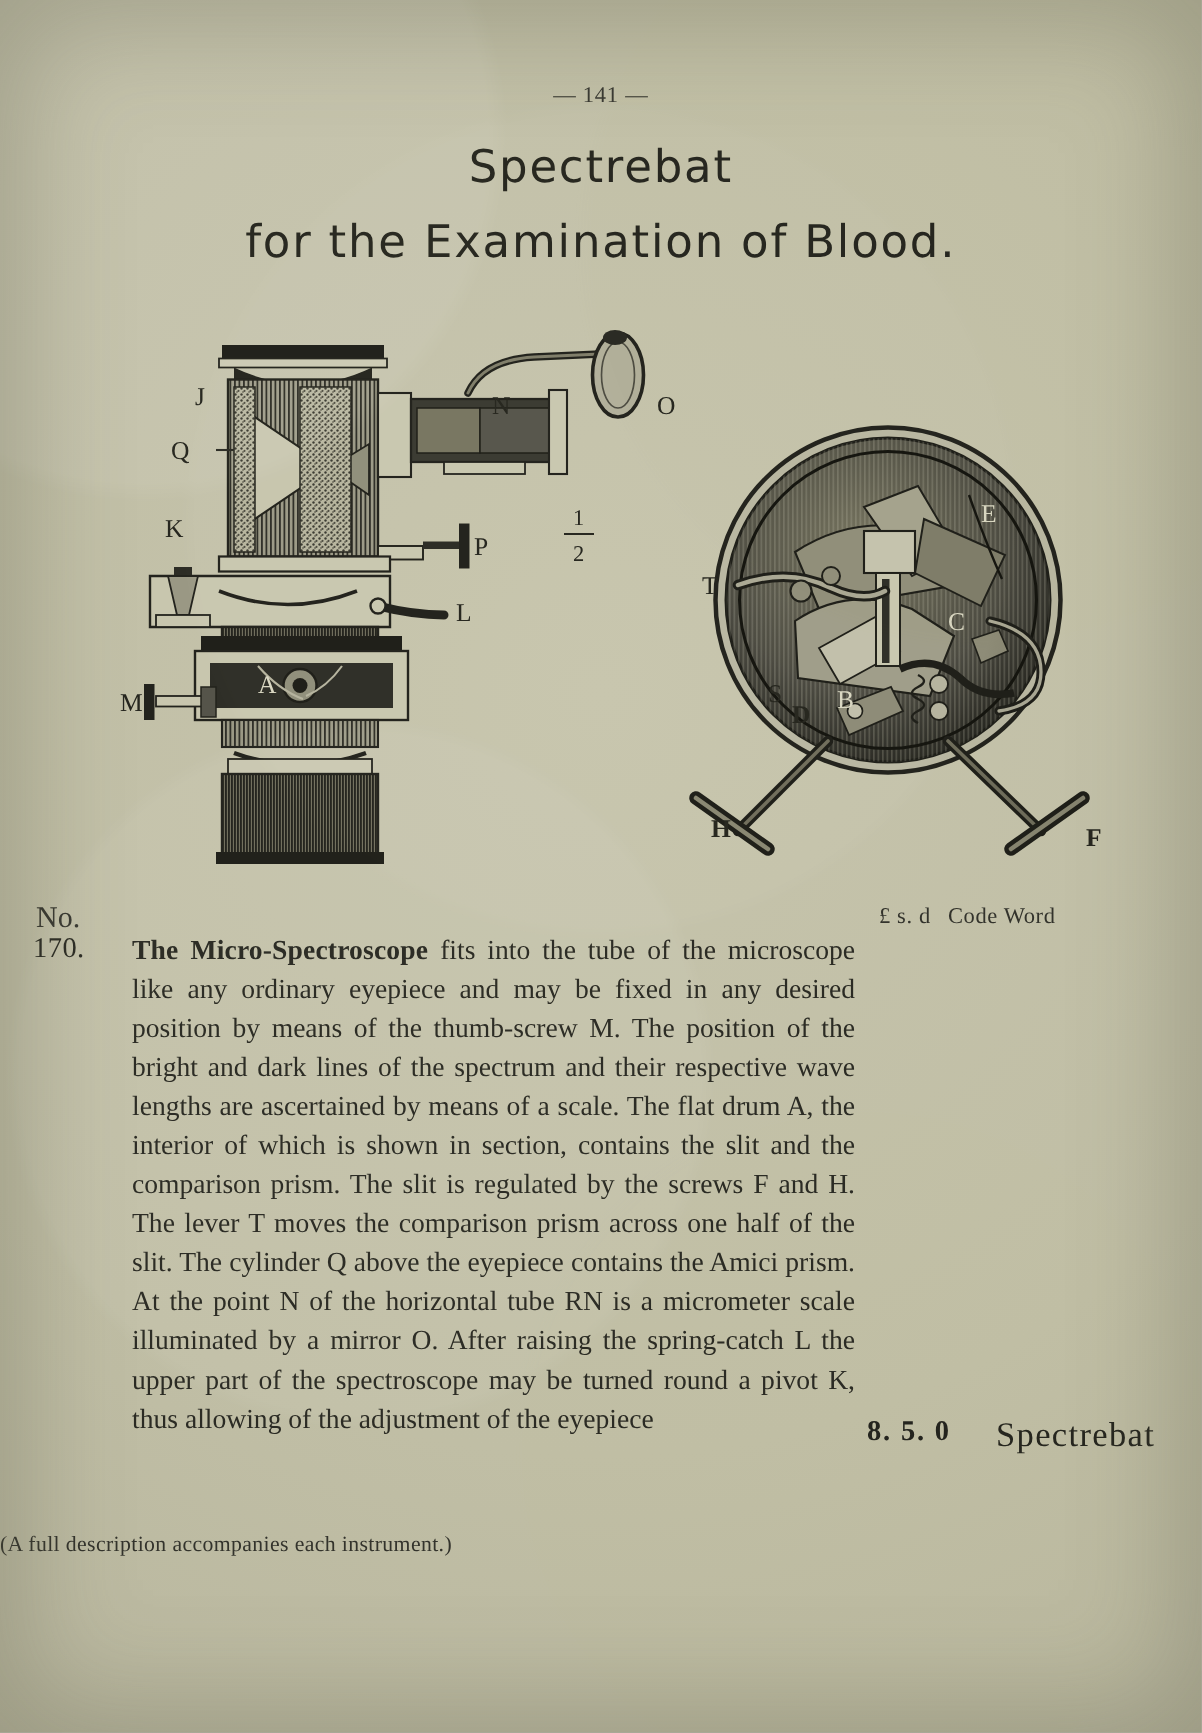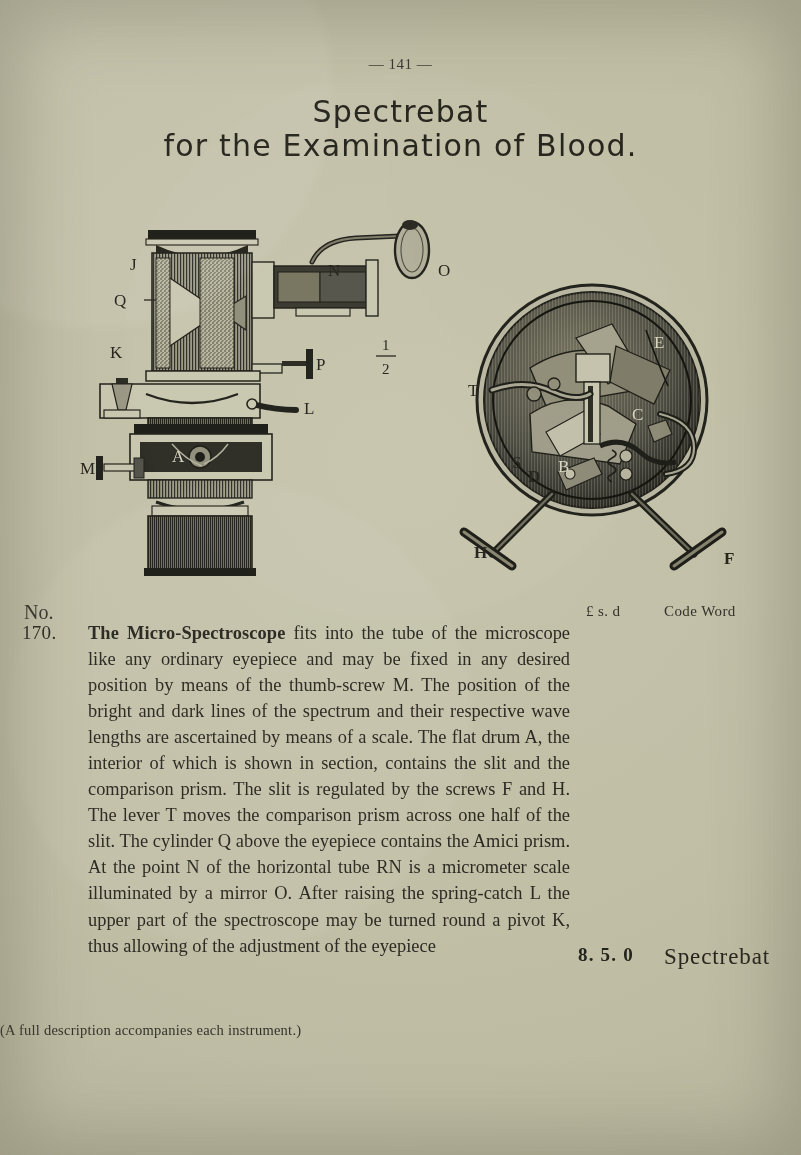--- a/index.html
+++ b/index.html
@@ -67,21 +67,21 @@
   .title-line1 {
     font-size: 30px;
     letter-spacing: 1.2px;
     font-weight: 400;
     line-height: 1.05;
   }
   .title-line2 {
     font-size: 30px;
     letter-spacing: 1.2px;
     font-weight: 400;
-    margin-top: 2px;
+    margin-top: 18px;
     line-height: 1.05;
   }
 
   
   .figure-area {
     position: absolute;
     top: 218px;
     left: 60px;
     width: 690px;
     height: 360px;
@@ -101,21 +101,21 @@
 
   
   .col-head {
     position: absolute;
     top: 603px;
     font-size: 15px;
     color: #33332c;
     letter-spacing: .4px;
   }
   .col-head.price { left: 586px; }
-  .col-head.code  { left: 664px; }
+  .col-head.code  { left: 632px; }
 
   .no-label {
     position: absolute;
     top: 601px;
     left: 24px;
     font-size: 20px;
     color: #36362f;
   }
 
   

